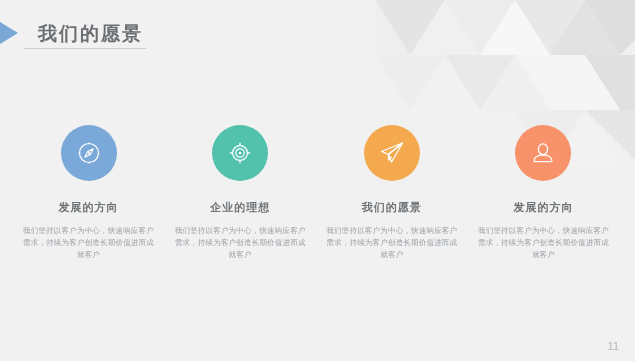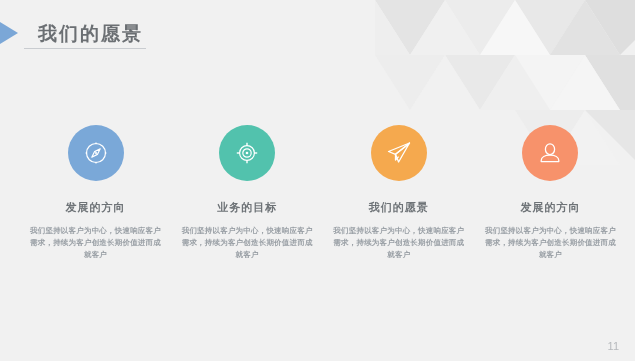--- a/index.html
+++ b/index.html
@@ -60,21 +60,21 @@
     left: 24px;
     top: 48px;
     width: 122px;
     height: 1px;
     background: #c9ccd0;
   }
 
   
   .columns {
     position: absolute;
-    left: 23px;
+    left: 16px;
     top: 125px;
     width: 600px;
     display: flex;
     justify-content: space-between;
   }
   .col {
     width: 145px;
     display: flex;
     flex-direction: column;
     align-items: center;
@@ -98,21 +98,20 @@
     white-space: nowrap;
   }
   .col-body {
     margin-top: 10px;
     font-size: 7.5px;
     line-height: 1.62;
     color: #9aa0a6;
     text-align: center;
     width: 131px;
     letter-spacing: 0.2px;
-    font-weight: bold;
   }
 
   
   .page-num {
     position: absolute;
     right: 16px;
     bottom: 9px;
     font-size: 11px;
     color: #b6b9bc;
   }
@@ -175,21 +174,21 @@
         <svg width="26" height="26" viewBox="0 0 26 26" aria-hidden="true">
           <circle cx="13" cy="13" r="7.4" fill="none" stroke="#ffffff" stroke-width="1.2"></circle>
           <circle cx="13" cy="13" r="4.2" fill="none" stroke="#ffffff" stroke-width="1.2"></circle>
           <circle cx="13" cy="13" r="1.3" fill="#ffffff"></circle>
           <line x1="13" y1="2.8" x2="13" y2="6.0" stroke="#ffffff" stroke-width="1.4"></line>
           <line x1="13" y1="20.0" x2="13" y2="23.2" stroke="#ffffff" stroke-width="1.4"></line>
           <line x1="2.8" y1="13" x2="6.0" y2="13" stroke="#ffffff" stroke-width="1.4"></line>
           <line x1="20.0" y1="13" x2="23.2" y2="13" stroke="#ffffff" stroke-width="1.4"></line>
         </svg>
       </div>
-      <div class="col-title">业务的目标</div>
+      <div class="col-title">企业的理想</div>
       <div class="col-body">我们坚持以客户为中心，快速响应客户需求，持续为客户创造长期价值进而成就客户</div>
     </div>
 
     <div class="col">
       <div class="circle" style="background:#f5a94e">
         <svg width="28" height="28" viewBox="0 0 28 28" aria-hidden="true">
           <polygon points="24.5,4.0 3.5,12.5 10.5,15.3 23.5,5.2" fill="none" stroke="#ffffff" stroke-width="1.3" stroke-linejoin="round"></polygon>
           <polygon points="24.5,4.0 10.5,15.3 13.6,23.0" fill="none" stroke="#ffffff" stroke-width="1.3" stroke-linejoin="round"></polygon>
           <polyline points="10.5,15.3 10.5,21.0 13.6,17.6" fill="none" stroke="#ffffff" stroke-width="1.3" stroke-linejoin="round"></polyline>
         </svg>

